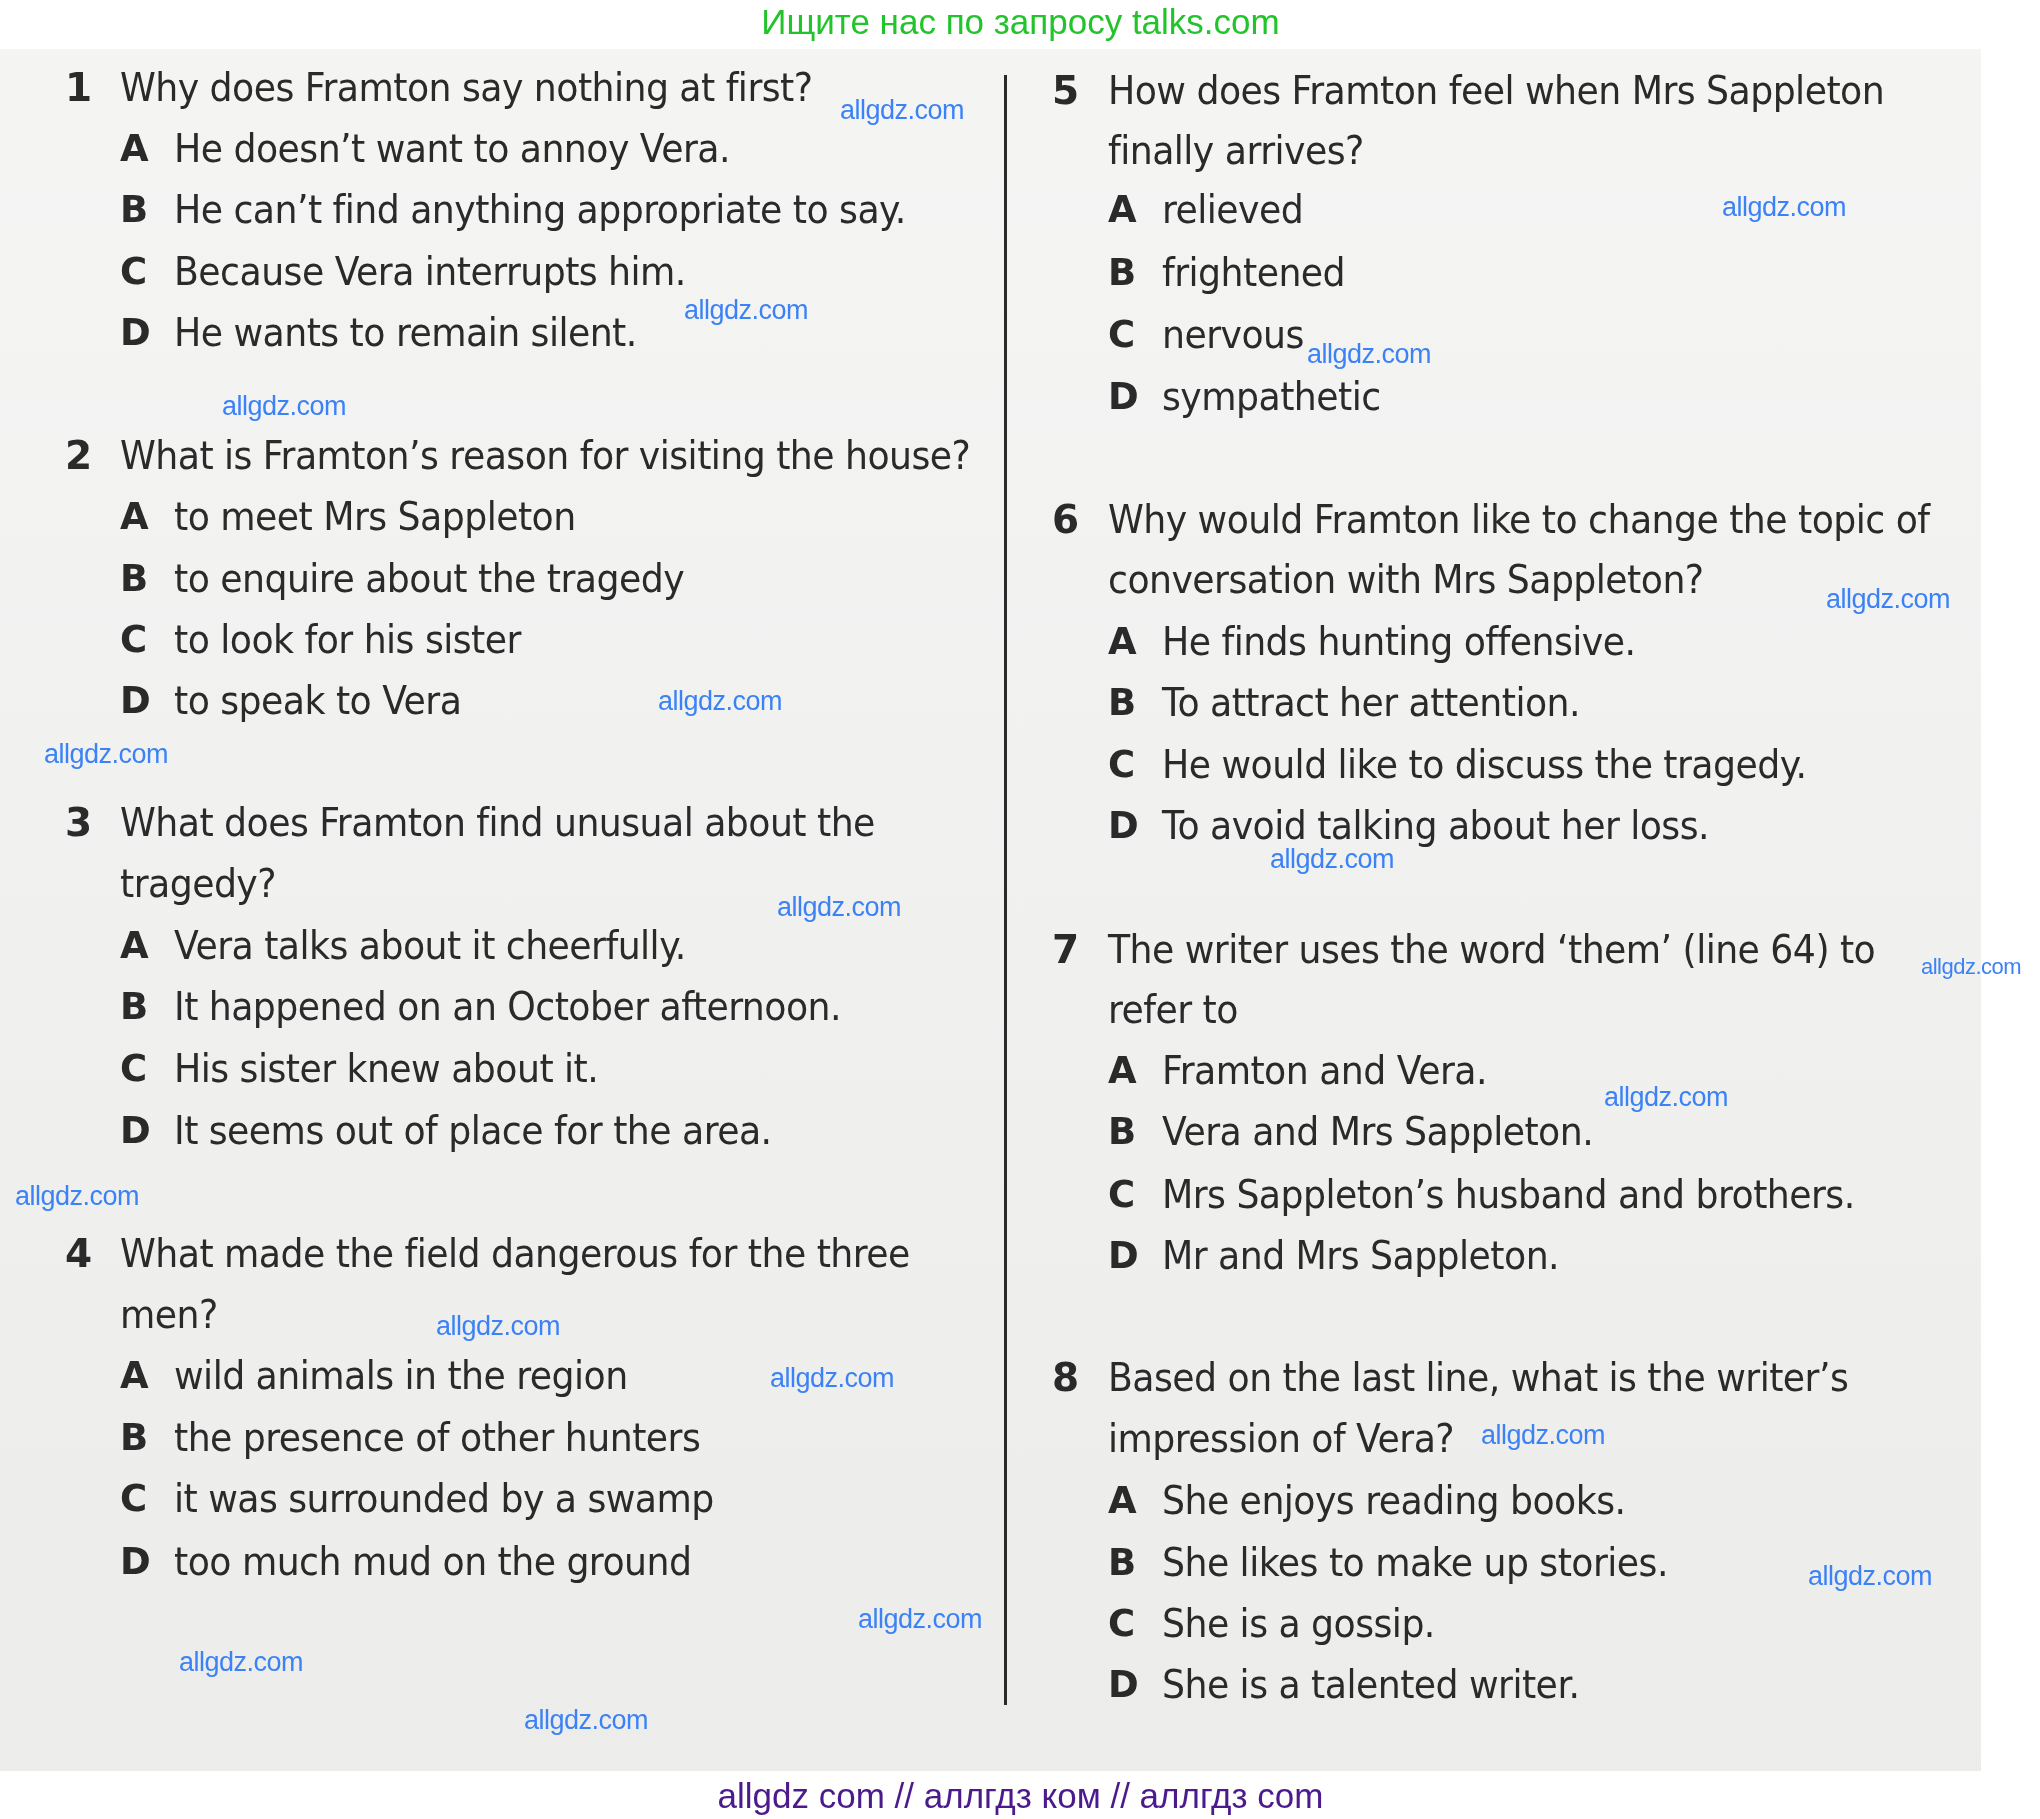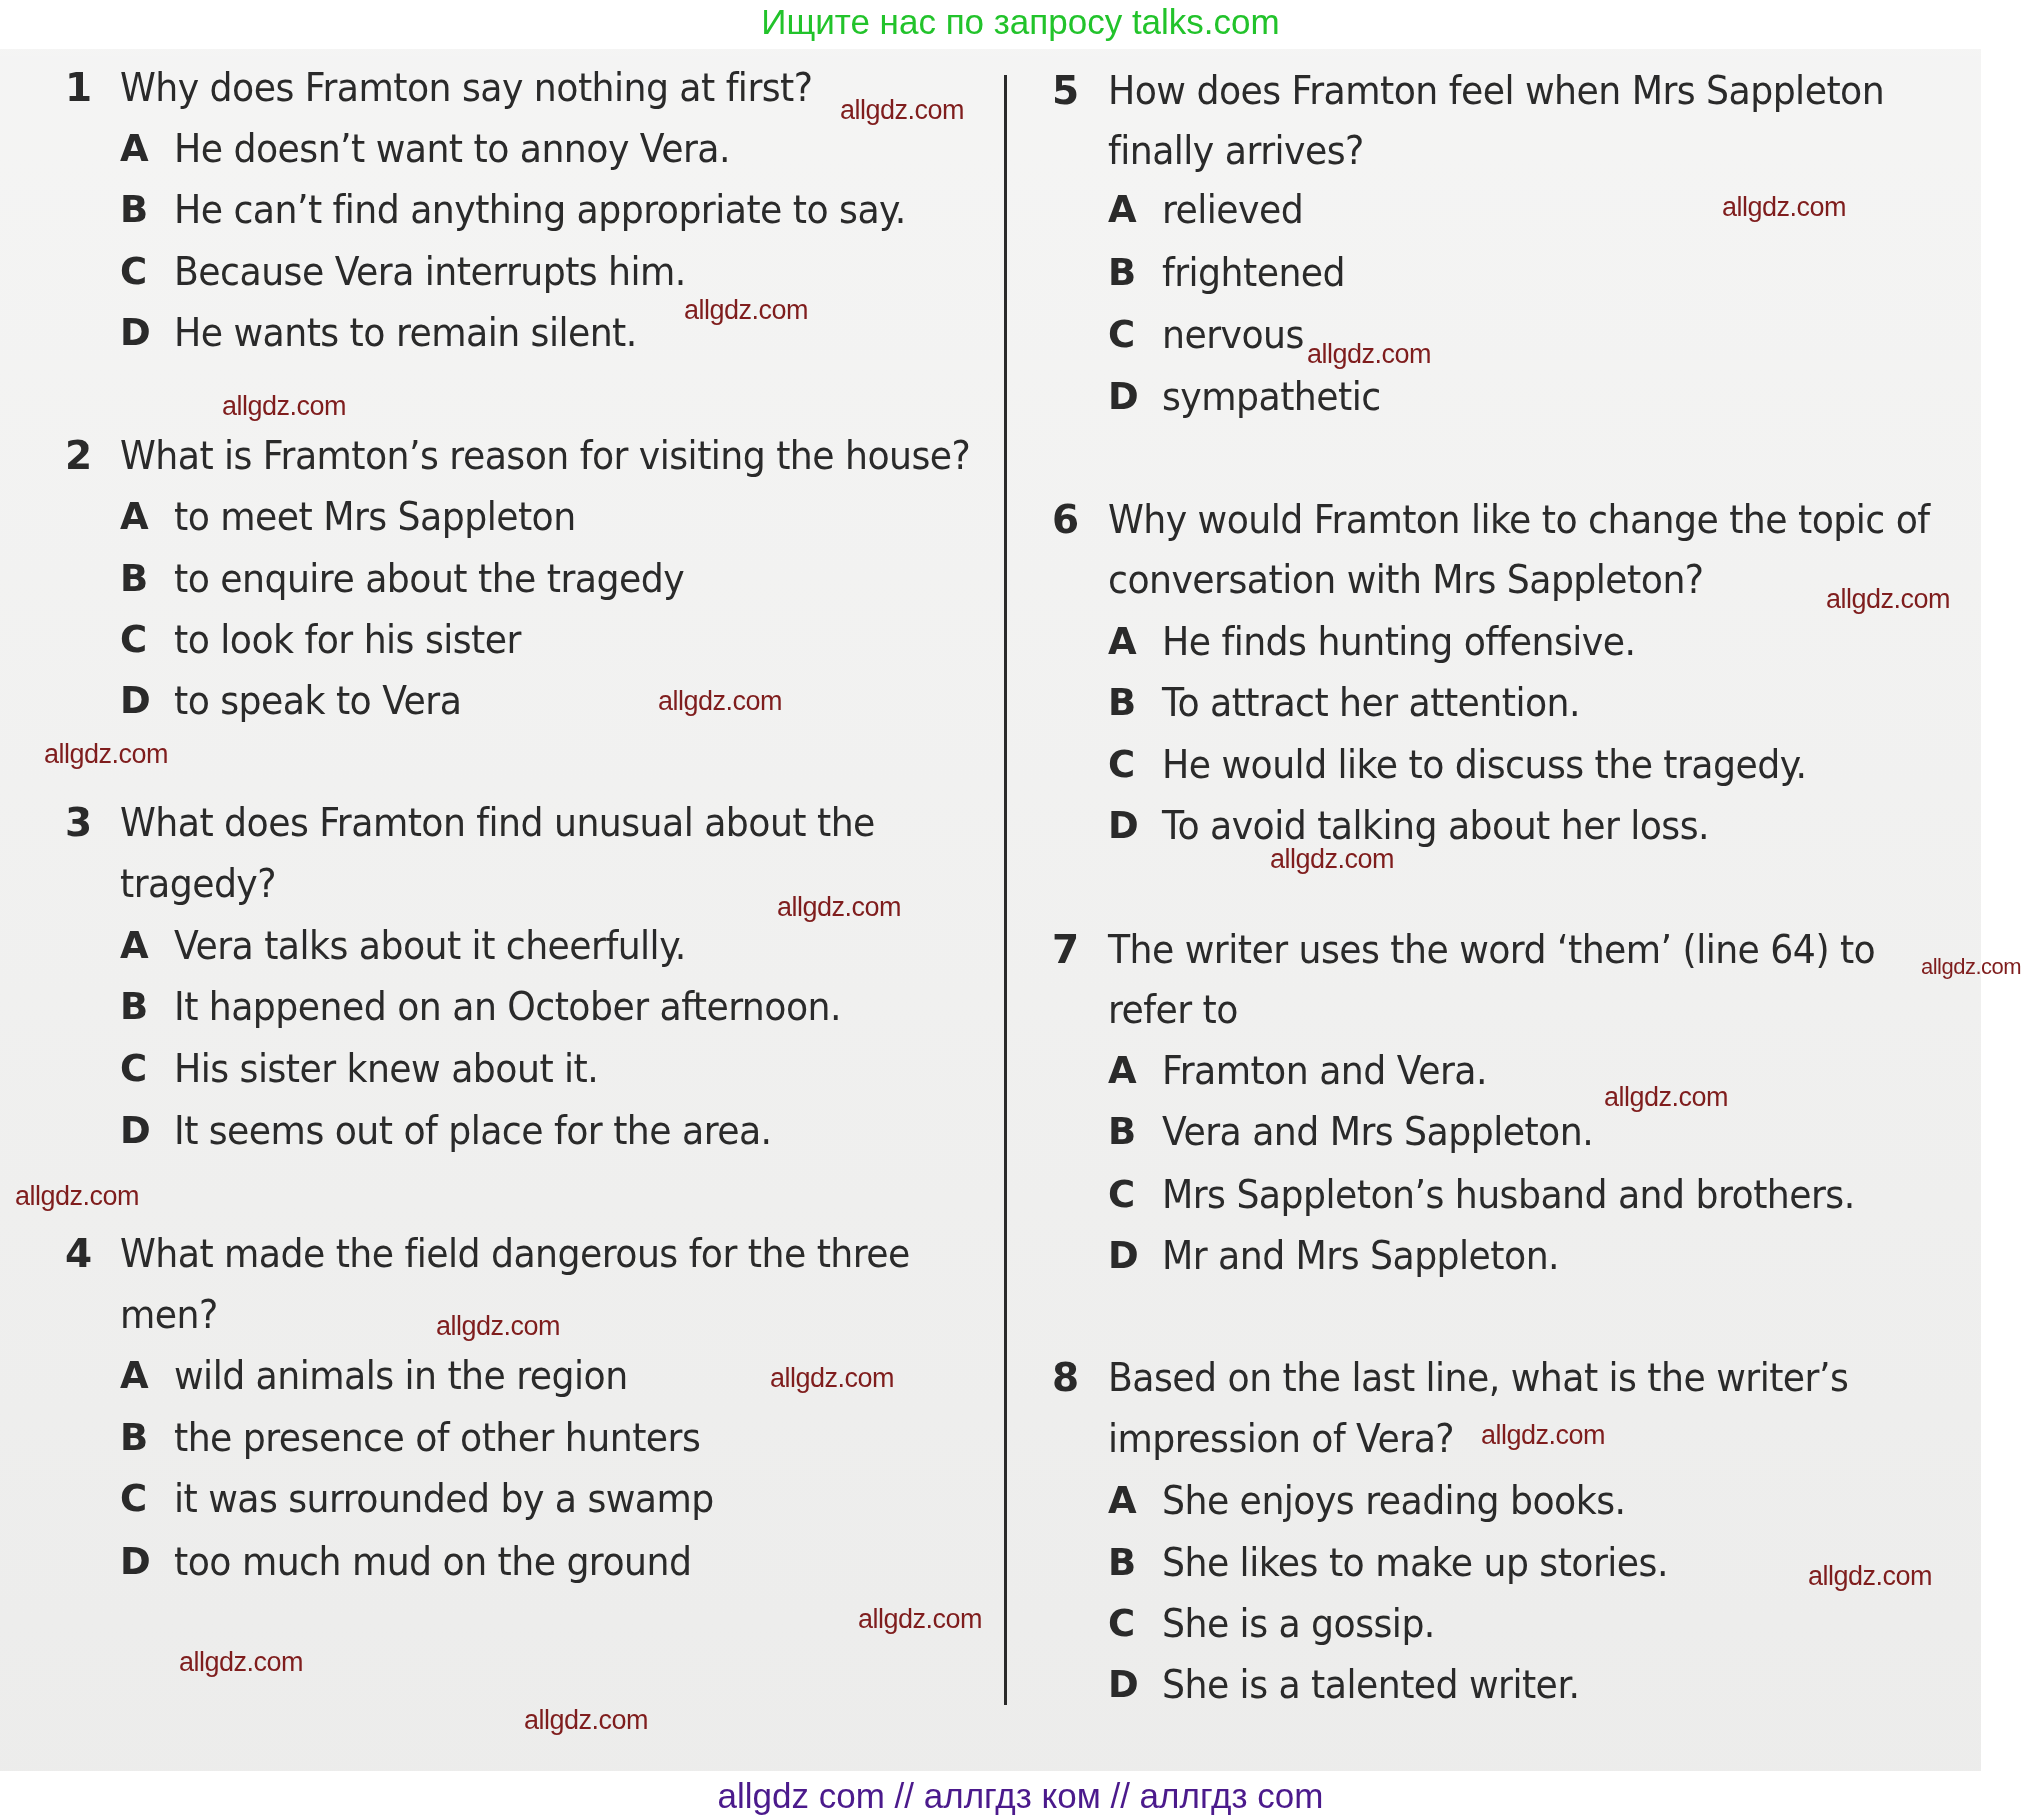--- a/index.html
+++ b/index.html
@@ -4,21 +4,21 @@
 <style>
   html,body{margin:0;padding:0;}
   body{width:2041px;height:1820px;position:relative;background:#ffffff;overflow:hidden;font-family:"DejaVu Sans Condensed","DejaVu Sans",sans-serif;}
   .header{position:absolute;left:0;top:0;width:2041px;height:46px;text-align:center;color:#22c32b;font-family:"Liberation Sans",sans-serif;font-size:35px;line-height:43px;}
   .scan{position:absolute;left:0;top:49px;width:1981px;height:1722px;background:#f1f1f0;}
   .scan::after{content:"";position:absolute;inset:0;background:linear-gradient(180deg,rgba(255,255,255,0.25),rgba(0,0,0,0.02));}
   .divider{position:absolute;left:1004px;top:75px;width:2.8px;height:1630px;background:#2a2a2a;}
   .line{position:absolute;white-space:nowrap;color:#2a2a2a;font-size:39px;line-height:46px;letter-spacing:-0.6px;transform:scaleX(0.93);transform-origin:left center;font-family:"DejaVu Sans",sans-serif;}
   .num{position:absolute;font-weight:bold;color:#2a2a2a;font-size:39px;line-height:46px;font-family:"DejaVu Sans",sans-serif;}
   .letter{position:absolute;font-weight:bold;color:#2a2a2a;font-size:37px;line-height:46px;font-family:"DejaVu Sans",sans-serif;}
-  .wm{position:absolute;color:#7f1d1d;font-family:"Liberation Sans",sans-serif;font-size:27px;line-height:30px;white-space:nowrap;letter-spacing:-0.5px;}
+  .wm{position:absolute;color:#3b82f6;font-family:"Liberation Sans",sans-serif;font-size:27px;line-height:30px;white-space:nowrap;letter-spacing:-0.5px;}
   .wm.sm{font-size:22px;}
   .footer{position:absolute;left:0;top:1774px;width:2041px;height:43px;text-align:center;color:#4b1a8c;font-family:"Liberation Sans",sans-serif;font-size:35px;line-height:43px;}
 </style>
 </head>
 <body>
 
 <div class="header">Ищите нас по запросу talks.com</div>
 
 <div class="scan"></div>
 <div class="divider"></div>

